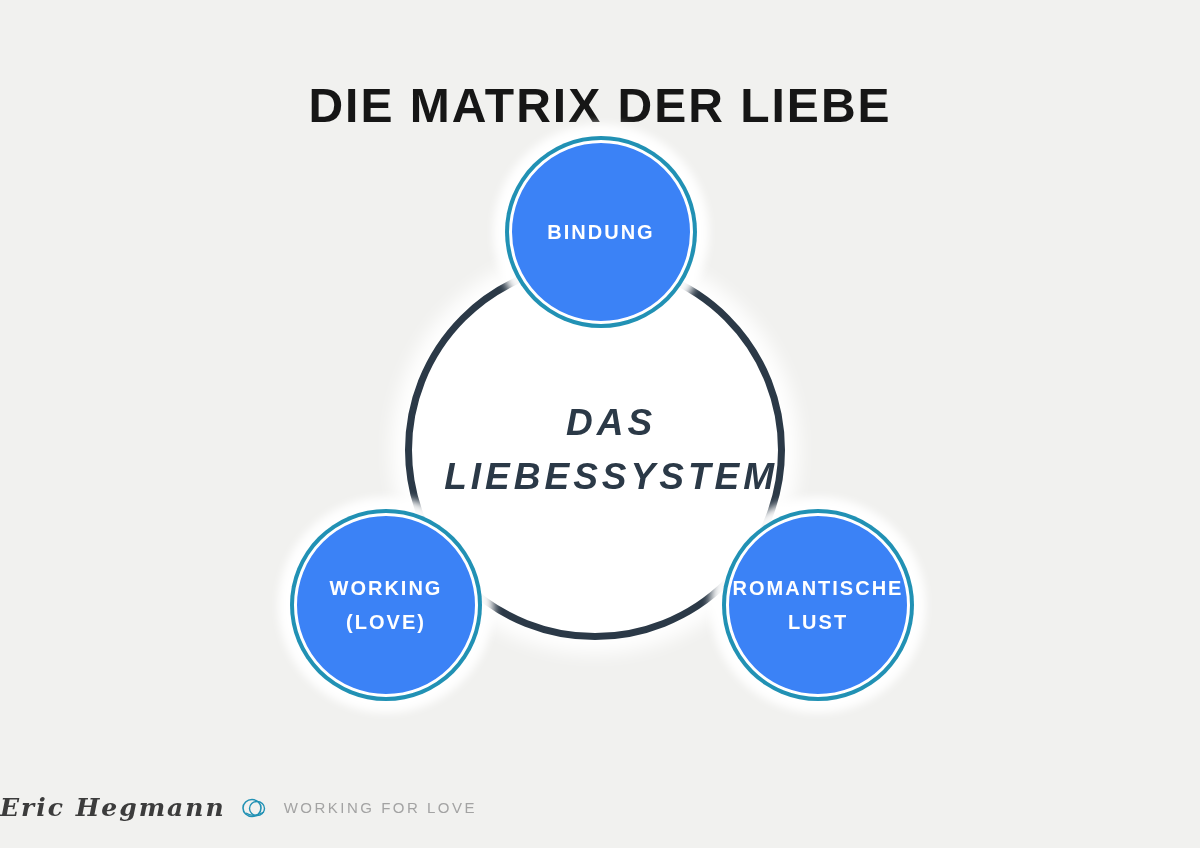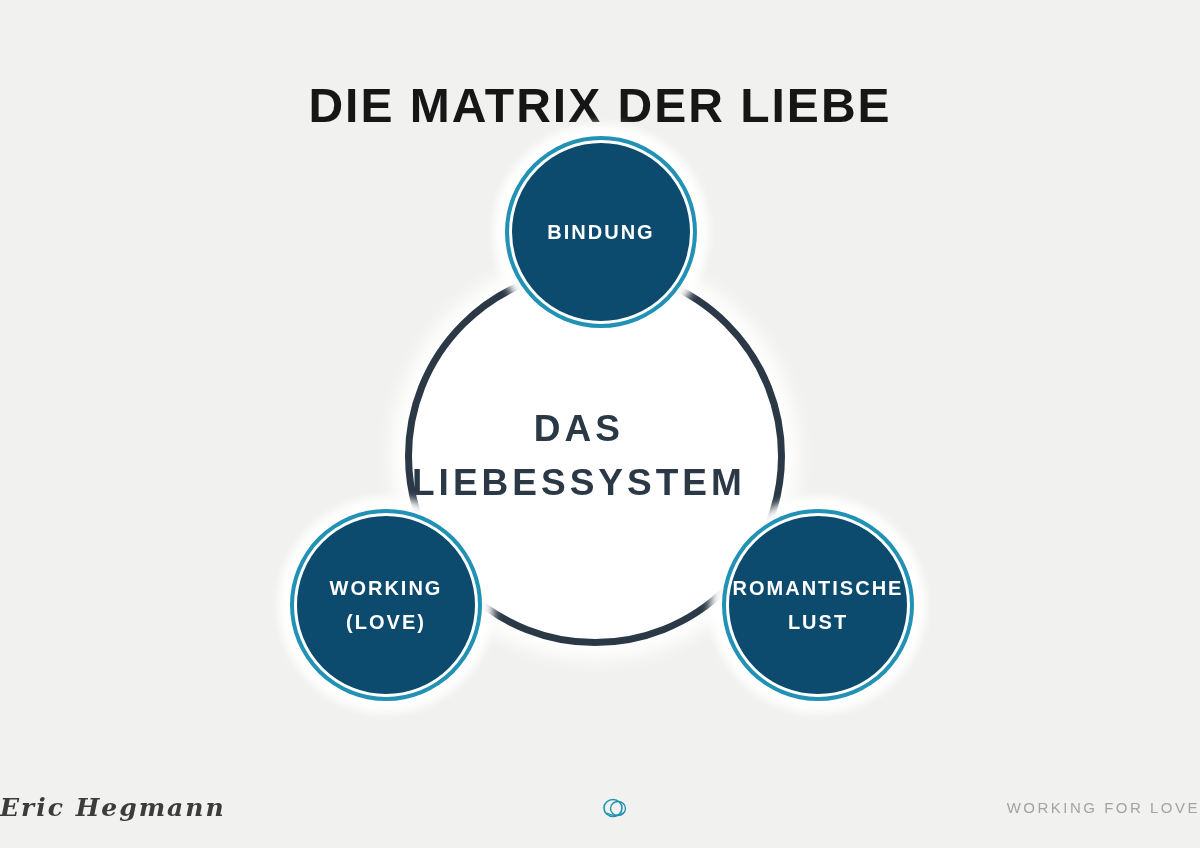--- a/index.html
+++ b/index.html
@@ -25,51 +25,52 @@
     font-size: 48px;
     font-weight: 900;
     letter-spacing: 2px;
     color: #161616;
   }
 
   
   .center-circle {
     position: absolute;
     left: 405px;
-    top: 266px;
+    top: 260px;
     width: 380px;
     height: 380px;
     box-sizing: border-box;
     border-radius: 50%;
     background: #ffffff;
     border: 7px solid #2b3947;
     box-shadow: 0 0 18px 14px rgba(255,255,255,0.95);
     display: flex;
     flex-direction: column;
-    align-items: flex-start;
+    align-items: flex-end;
     justify-content: center;
     z-index: 1;
+    font-style: italic;
   }
   .center-label {
     font-size: 37px;
     font-weight: bold;
     letter-spacing: 4px;
     color: #2b3947;
     text-align: center;
     line-height: 1.45;
   }
 
   
   .node {
     position: absolute;
     width: 184px;
     height: 184px;
     box-sizing: border-box;
     border-radius: 50%;
-    background: #0c4a6e;
+    background: #3b82f6;
     border: 3px solid #ffffff;
     box-shadow: 0 0 0 4px #2191b4, 0 0 8px 16px rgba(255,255,255,0.97);
     display: flex;
     flex-direction: column;
     align-items: center;
     justify-content: center;
     z-index: 2;
     color: #ffffff;
     font-weight: bold;
     font-size: 20px;
@@ -82,21 +83,21 @@
   .node-romantische { left: 726px; top: 513px; }
 
   
   .footer {
     position: absolute;
     bottom: 26px;
     left: 0;
     width: 100%;
     display: flex;
     align-items: center;
-    justify-content: space-between;
+    justify-content: flex-start;
     gap: 14px;
     z-index: 3;
   }
   .signature {
     font-family: "DejaVu Serif", serif;
     font-style: italic;
     font-weight: bold;
     font-size: 25px;
     letter-spacing: 2px;
     color: #3c3c3c;

